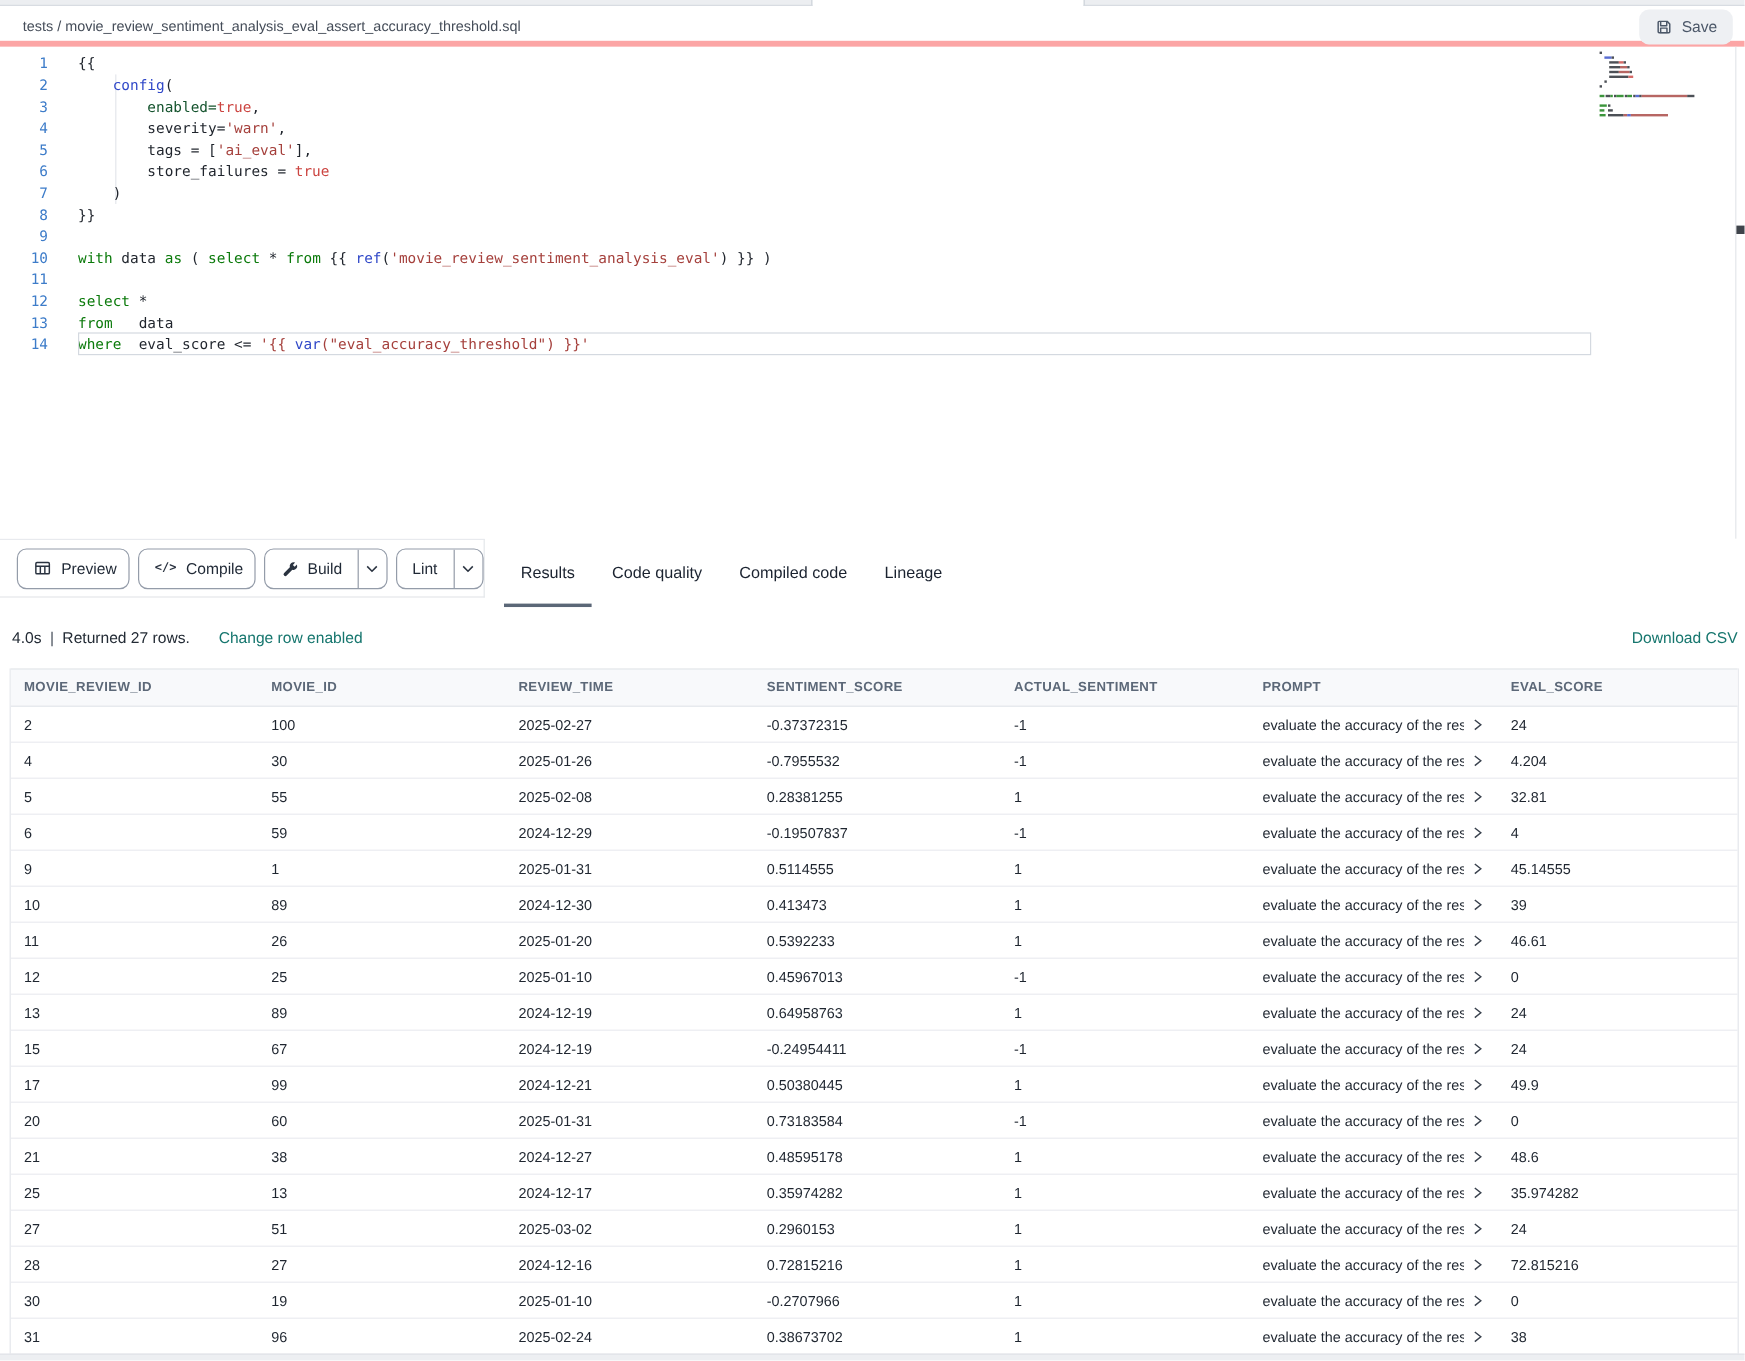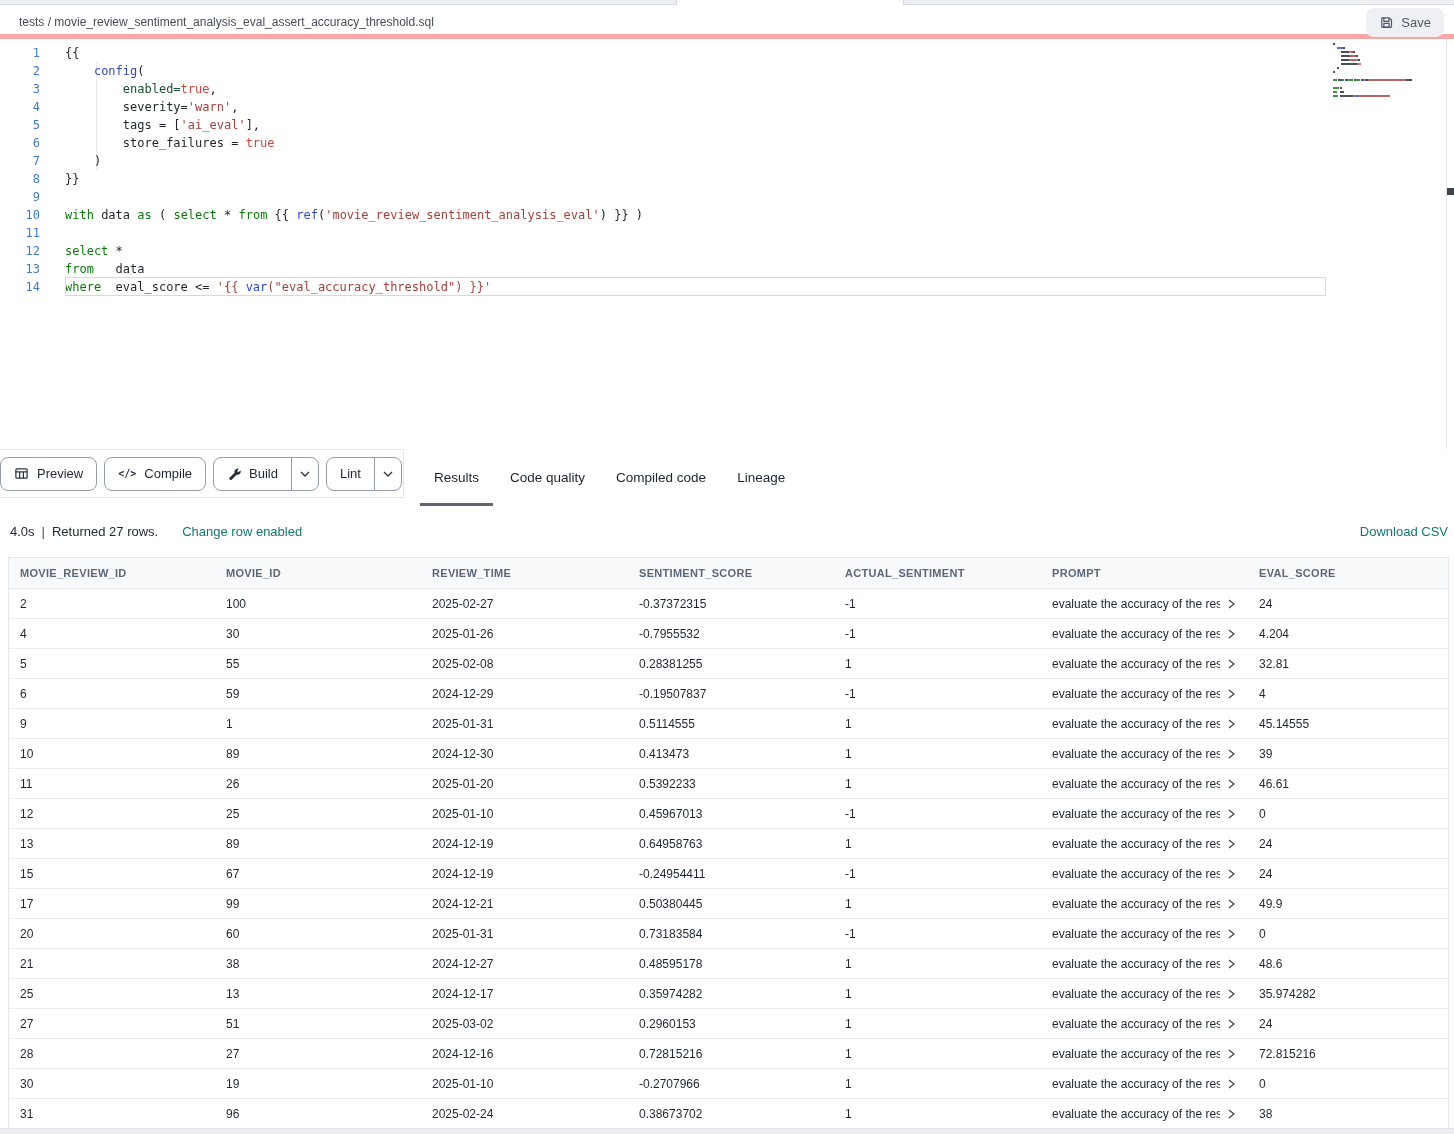--- a/index.html
+++ b/index.html
@@ -29,21 +29,21 @@
   .active-line-box { position:absolute; left:65px; width:1261px; height:19px; border:1px solid #d4d9e0; pointer-events:none; }
   .minimap { position:absolute; left:1333px; top:3px; width:110px; cursor:pointer; }
   .mini-line { height:4px; display:flex; align-items:center; }
   .mini-tok { height:2px; display:inline-block; opacity:.8; }
   .editor-scroll-track { position:absolute; left:1446px; top:0; width:1px; height:410px; background:#e4e7ea; }
   .editor-scroll-thumb { position:absolute; left:1447px; top:149px; width:7px; height:7px; background:#3f444b; cursor:grab; }
 
   
   .toolbar { position:absolute; top:449px; left:0; width:100%; height:57px; display:flex; background:#fff; }
   .toolbar-left { width:404px; height:49px; border-top:1px solid #e8eaee; border-right:1px solid #e4e7ea; border-bottom:1px solid #e4e7ea;
-                  display:flex; align-items:center; gap:7px; }
+                  display:flex; align-items:center; gap:7px; padding-left:14px; }
   .tb-btn { display:flex; align-items:center; height:34px; background:#fff; border:1px solid #949ca9; border-radius:8px;
             font-size:13px; color:#1f2835; cursor:pointer; overflow:hidden; }
   .tb-main { display:flex; align-items:center; gap:8px; padding:0 13px; height:100%; cursor:pointer; }
   .tb-caret { display:flex; align-items:center; justify-content:center; width:27px; height:100%; border-left:1px solid #949ca9; cursor:pointer; }
   .tabs { flex:1; display:flex; align-items:stretch; gap:31px; padding-left:30px; }
   .tab { position:relative; display:flex; align-items:center; font-size:13.5px; color:#1b2330; cursor:pointer; }
   .tab .underline { position:absolute; left:-14px; right:-14px; bottom:0; height:3px; background:#5b6777; display:none; }
   .tab.active .underline { display:block; }
 
   

